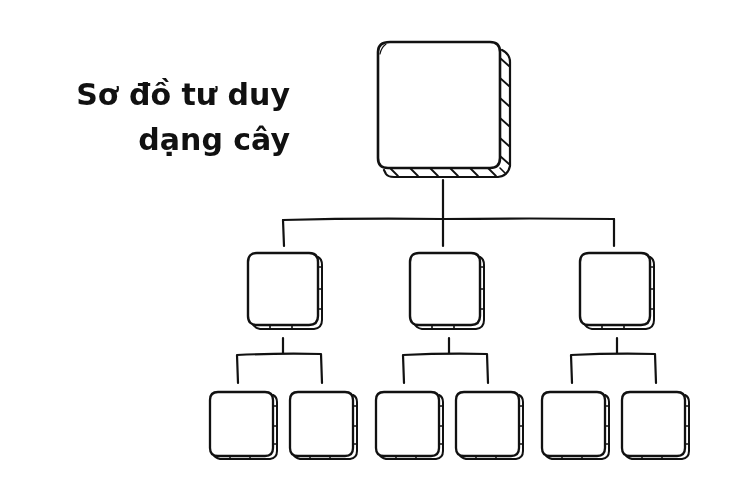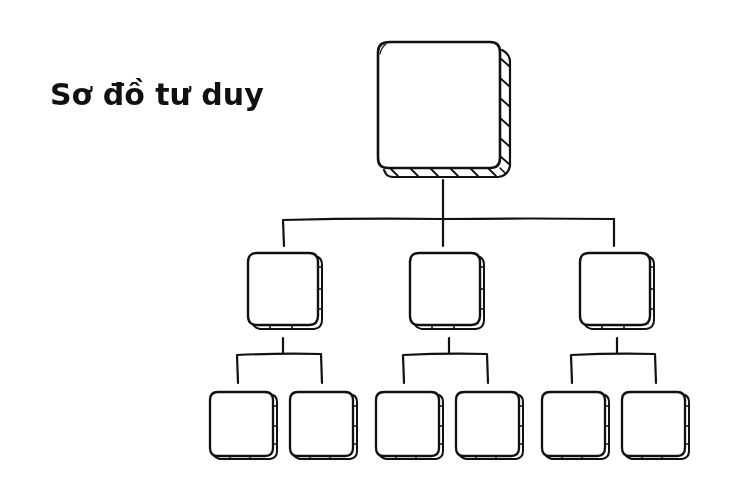--- a/index.html
+++ b/index.html
@@ -1,24 +1,25 @@
 <!DOCTYPE html>
 <html><head>
 <meta charset="utf-8">
 <style>
   html,body{margin:0;padding:0;background:#ffffff;}
   body{width:750px;height:500px;position:relative;overflow:hidden;font-family:"DejaVu Sans","Liberation Sans",sans-serif;}
-  .title{position:absolute;left:50px;top:72px;width:240px;text-align:left;font-weight:bold;font-size:30px;line-height:45px;color:#111;letter-spacing:0px;}
+  .title{position:absolute;left:50px;top:72px;width:240px;text-align:right;font-weight:bold;font-size:30px;line-height:45px;color:#111;letter-spacing:0px;}
   svg{position:absolute;left:0;top:0;}
 </style>
 </head>
 <body>
 
 <div class="title">
   <div>Sơ đồ tư duy</div>
+  <div>dạng cây</div>
 </div>
 
 <svg width="750" height="500" viewBox="0 0 750 500">
   <defs>
 
     <symbol id="box" viewBox="0 0 100 100" overflow="visible">
     </symbol>
   </defs>
 
   <g fill="none" stroke="#111" stroke-linecap="round" stroke-linejoin="round">

